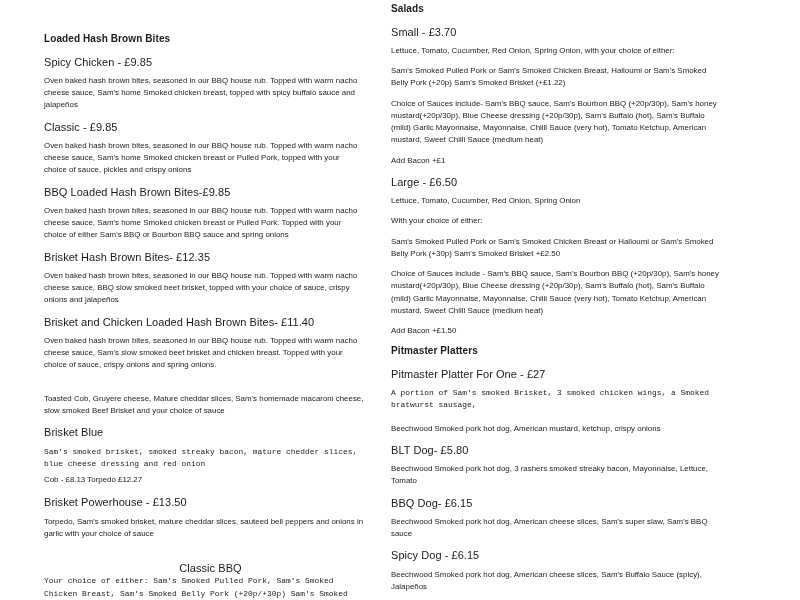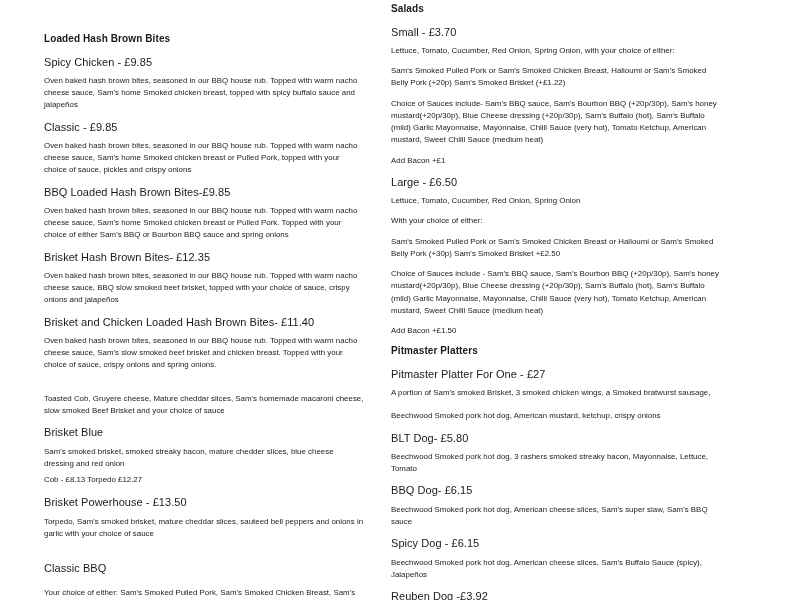--- a/index.html
+++ b/index.html
@@ -56,33 +56,35 @@
   }
   h3.item-title {
     font-size: 11px;
     font-weight: normal;
     margin: 0 0 6px 0;
     padding: 0;
     line-height: 1.3;
     letter-spacing: 0.05px;
   }
   h3.item-title.tight {
-    margin-bottom: 12px;
+    margin-bottom: 0px;
+    text-align: center;
   }
   p.desc {
     font-size: 7.9px;
     font-weight: normal;
     margin: 0 13px 8px 0;
     padding: 0;
     line-height: 1.55;
     letter-spacing: 0.01px;
     color: #222;
   }
   p.desc.tight {
     margin-bottom: 0;
+    font-family: Liberation Mono, monospace;
   }
   p.prices {
     font-size: 7.9px;
     margin: 0 0 9px 0;
     line-height: 1.55;
     color: #222;
     white-space: pre;
   }
   p.prices.loose {
     margin-top: 4px;

